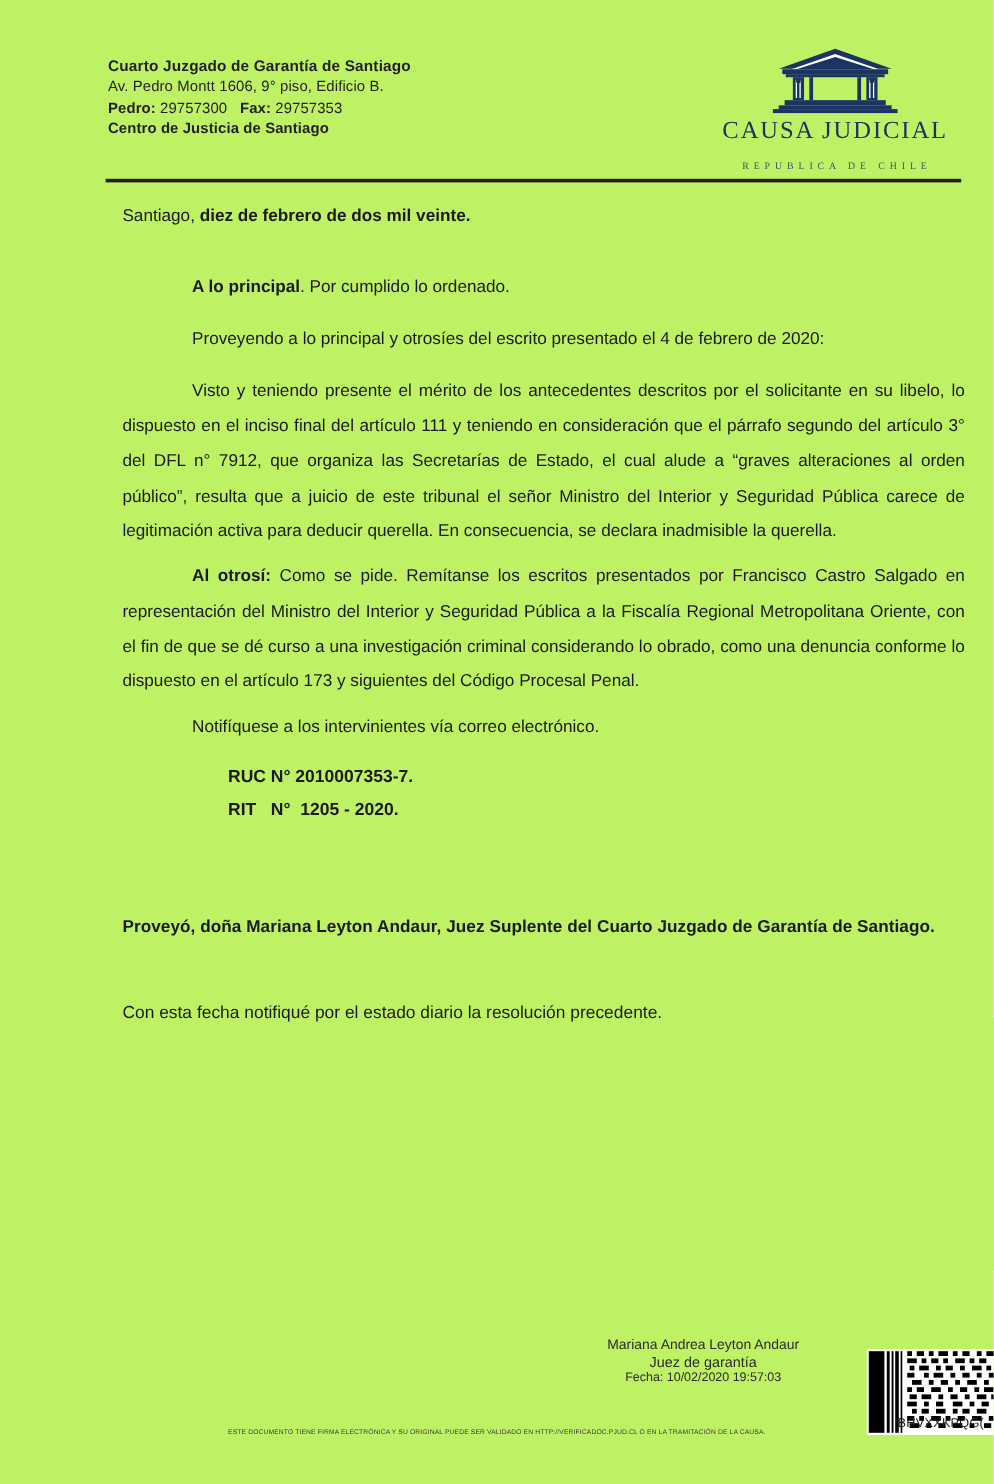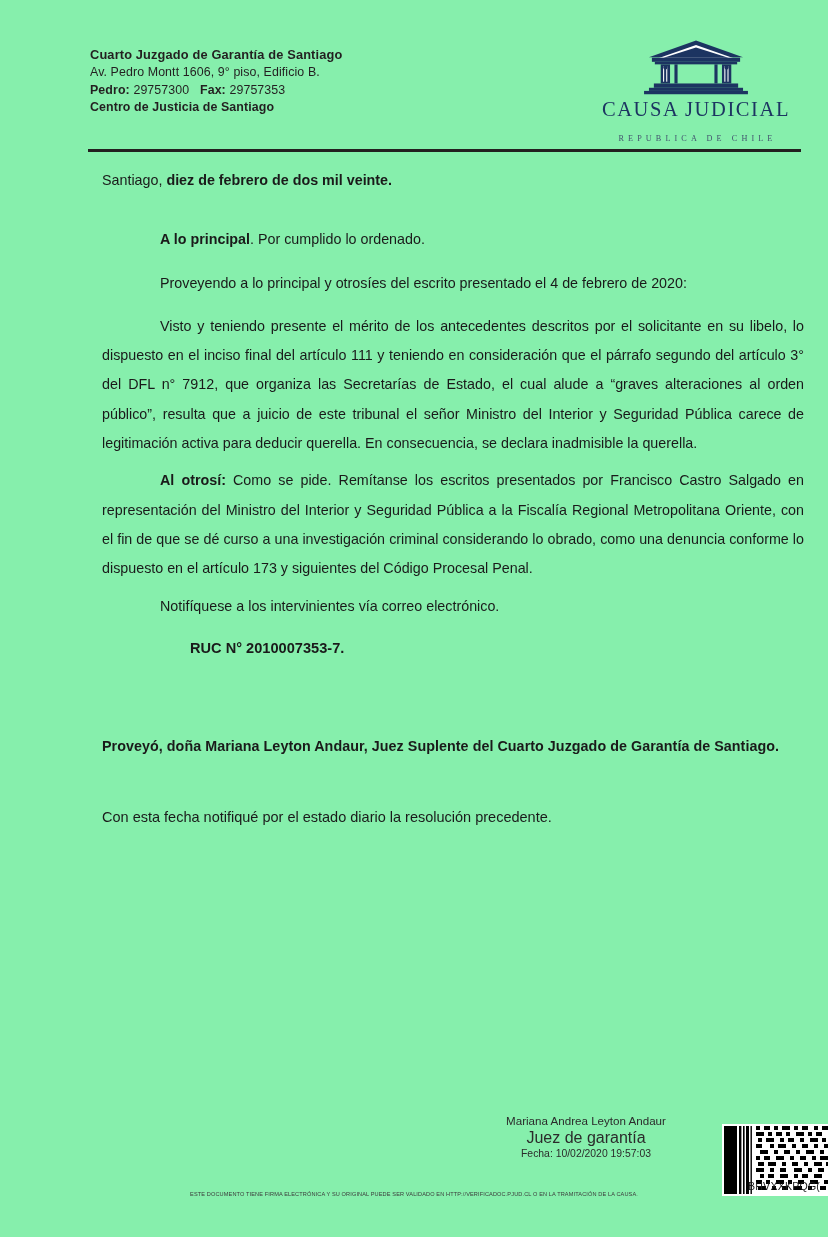--- a/index.html
+++ b/index.html
@@ -12,21 +12,21 @@
     height: 1237px;
     position: relative;
     font-family: "Liberation Sans", sans-serif;
     color: #1a1a1a;
     overflow: hidden;
   }
 
   .page {
     position: absolute;
     inset: 0;
-    background: #86efac;
+    background: #bef264;
   }
 
   
   .header {
     position: absolute;
     left: 90px;
     top: 46px;
     width: 712px;
     height: 96px;
   }
@@ -146,21 +146,21 @@
     width: 232px;
     text-align: center;
     color: #2b2b2b;
     margin-top: 40px;
   }
   .sig-name {
     font-size: 11.6px;
     line-height: 1.25;
   }
   .sig-role {
-    font-size: 16px;
+    font-size: 12px;
     line-height: 1.2;
     text-align: center;
   }
   .sig-date {
     font-size: 10.4px;
     line-height: 1.2;
   }
 
   
   .code-block {
@@ -263,20 +263,21 @@
     <div class="gap-8"></div>
 
     <p class="para justify indent"><span class="b">Al otrosí:</span><span> Como se pide. Remítanse los escritos presentados por Francisco Castro Salgado en representación del Ministro del Interior y Seguridad Pública a la Fiscalía Regional Metropolitana Oriente, con el fin de que se dé curso a una investigación criminal considerando lo obrado, como una denuncia conforme lo dispuesto en el artículo 173 y siguientes del Código Procesal Penal.</span></p>
 
     <div class="gap-8"></div>
 
     <p class="para indent">Notifíquese a los intervinientes vía correo electrónico.</p>
 
     <div class="rut-block">
       <div class="rut-line">RUC N° 2010007353-7.</div>
+      <div class="rut-line">RIT   N°  1205 - 2020.</div>
     </div>
 
     <p class="para proveyo-line">Proveyó, doña Mariana Leyton Andaur,  Juez Suplente del Cuarto Juzgado de Garantía de Santiago.</p>
 
     <p class="para notify-line">Con esta fecha notifiqué por el estado diario la resolución precedente.</p>
   </div>
 
   <div class="signature">
     <div class="sig-name">Mariana Andrea Leyton Andaur</div>
     <div class="sig-role">Juez de garantía</div>

